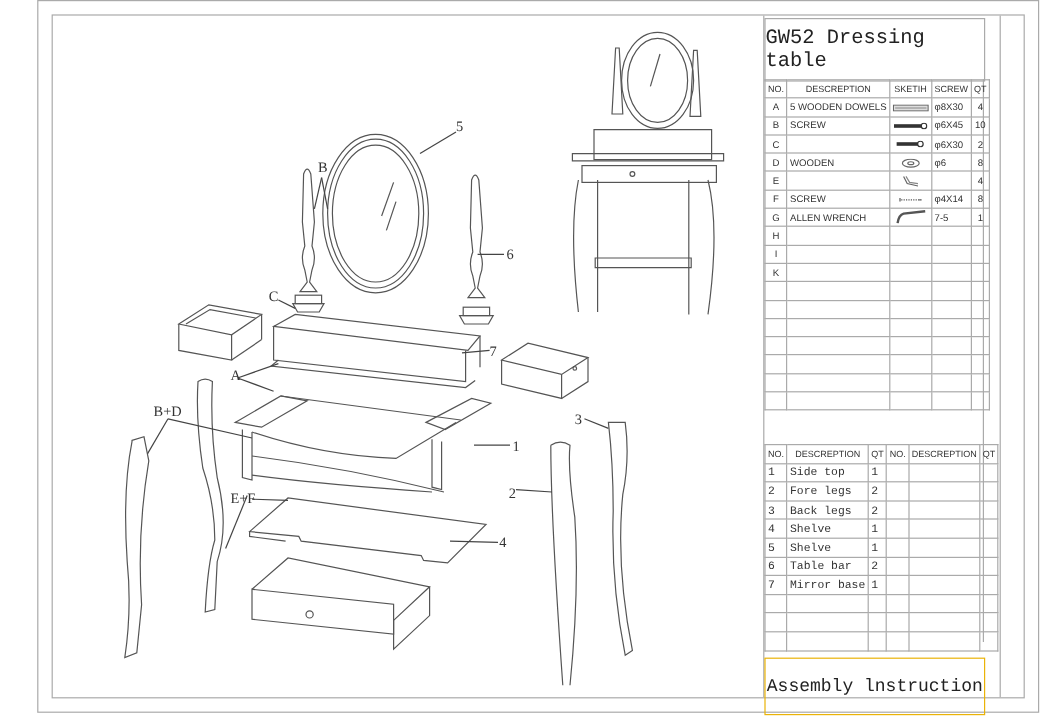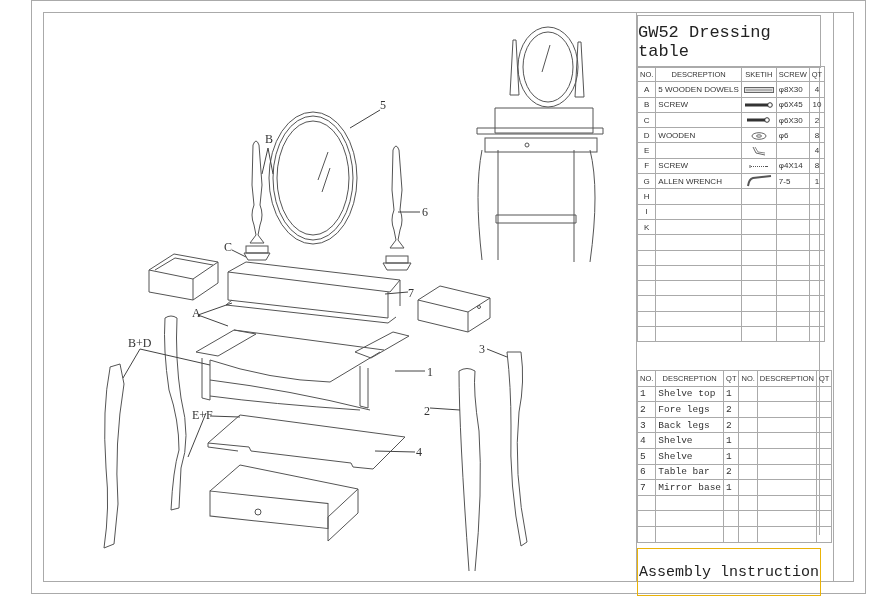--- a/index.html
+++ b/index.html
@@ -350,21 +350,21 @@
         <tr>
       <th>NO.</th>
       <th>DESCREPTION</th>
       <th>QT</th>
       <th>NO.</th>
       <th>DESCREPTION</th>
       <th>QT</th>
     </tr>
     <tr>
           <td class="big">1</td>
-          <td class="big">Shelve top</td>
+          <td class="big">Side top</td>
           <td class="big">1</td>
           <td></td>
           <td></td>
           <td></td>
         </tr>
     <tr>
           <td class="big">2</td>
           <td class="big">Fore legs</td>
           <td class="big">2</td>
           <td></td>

